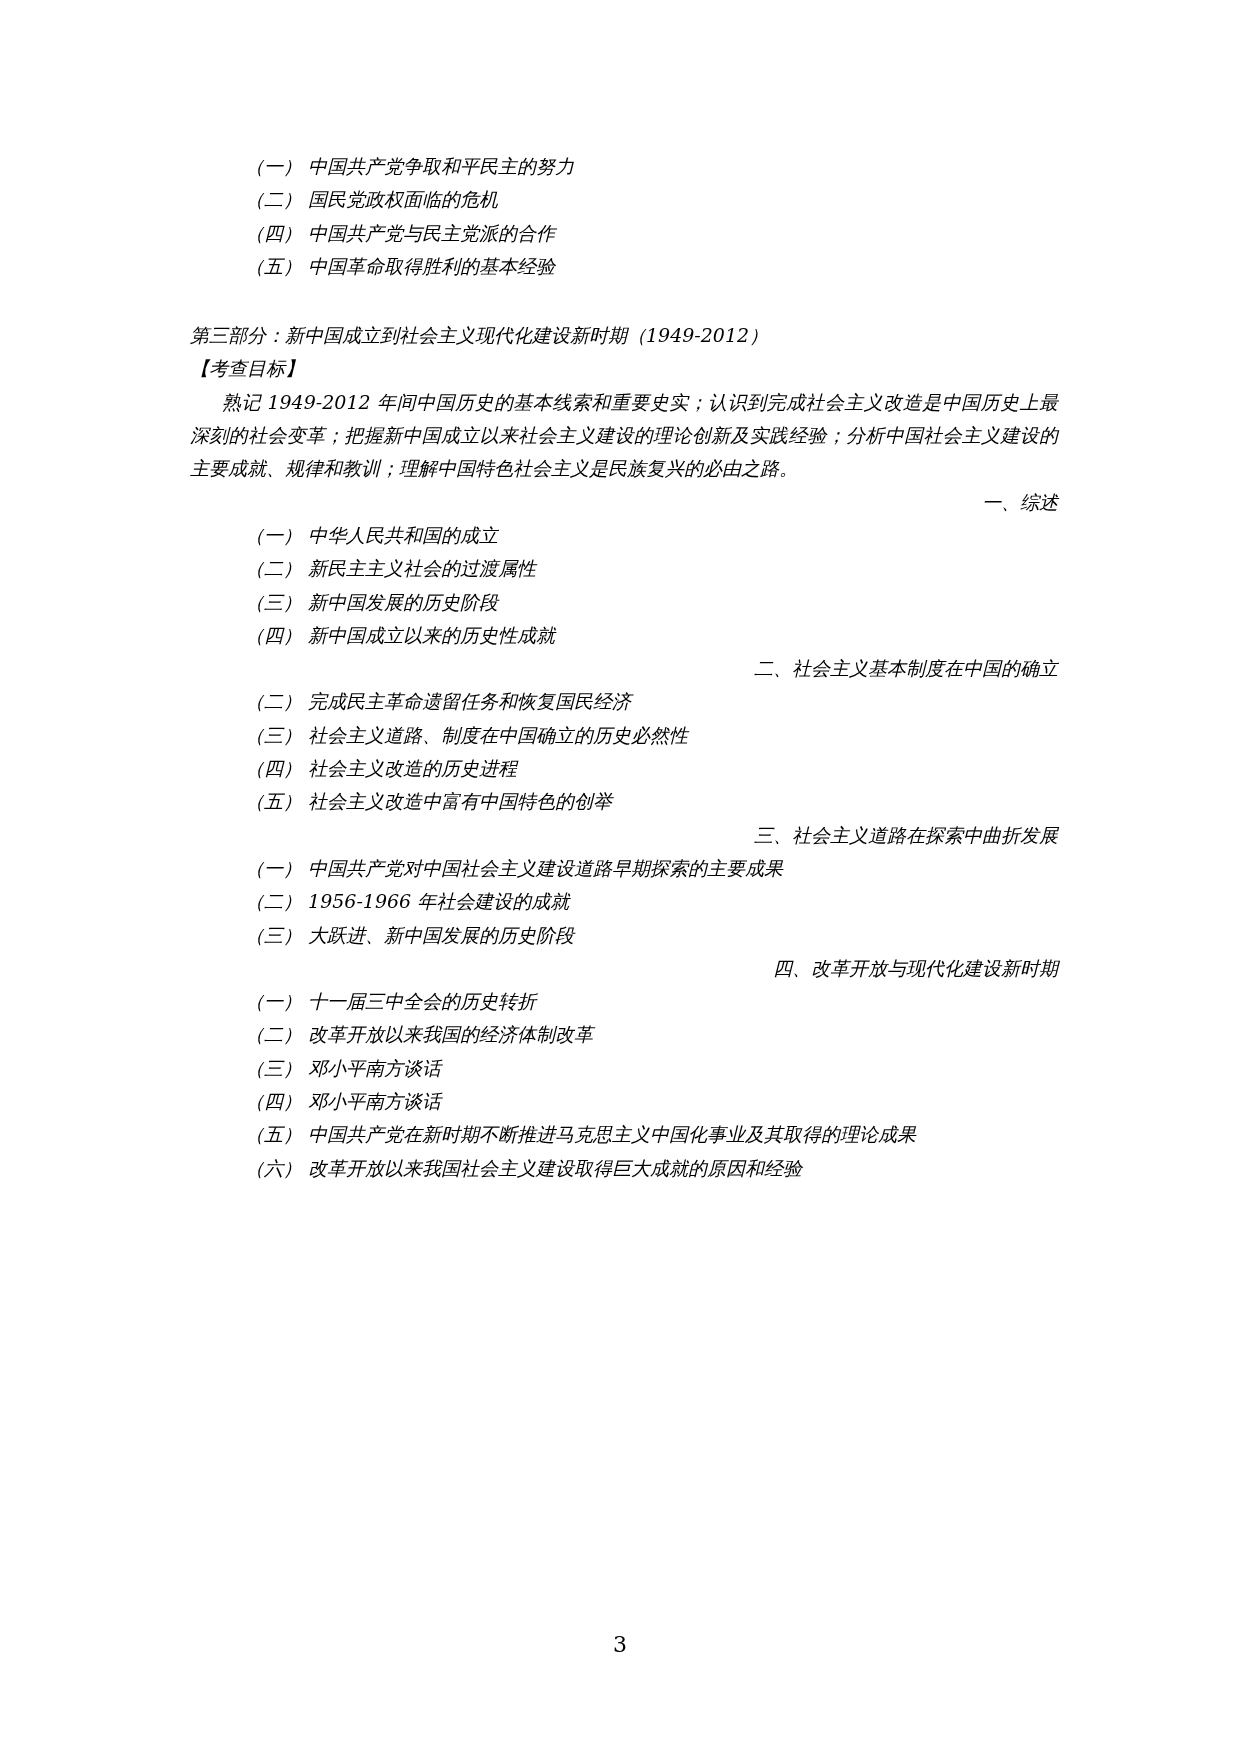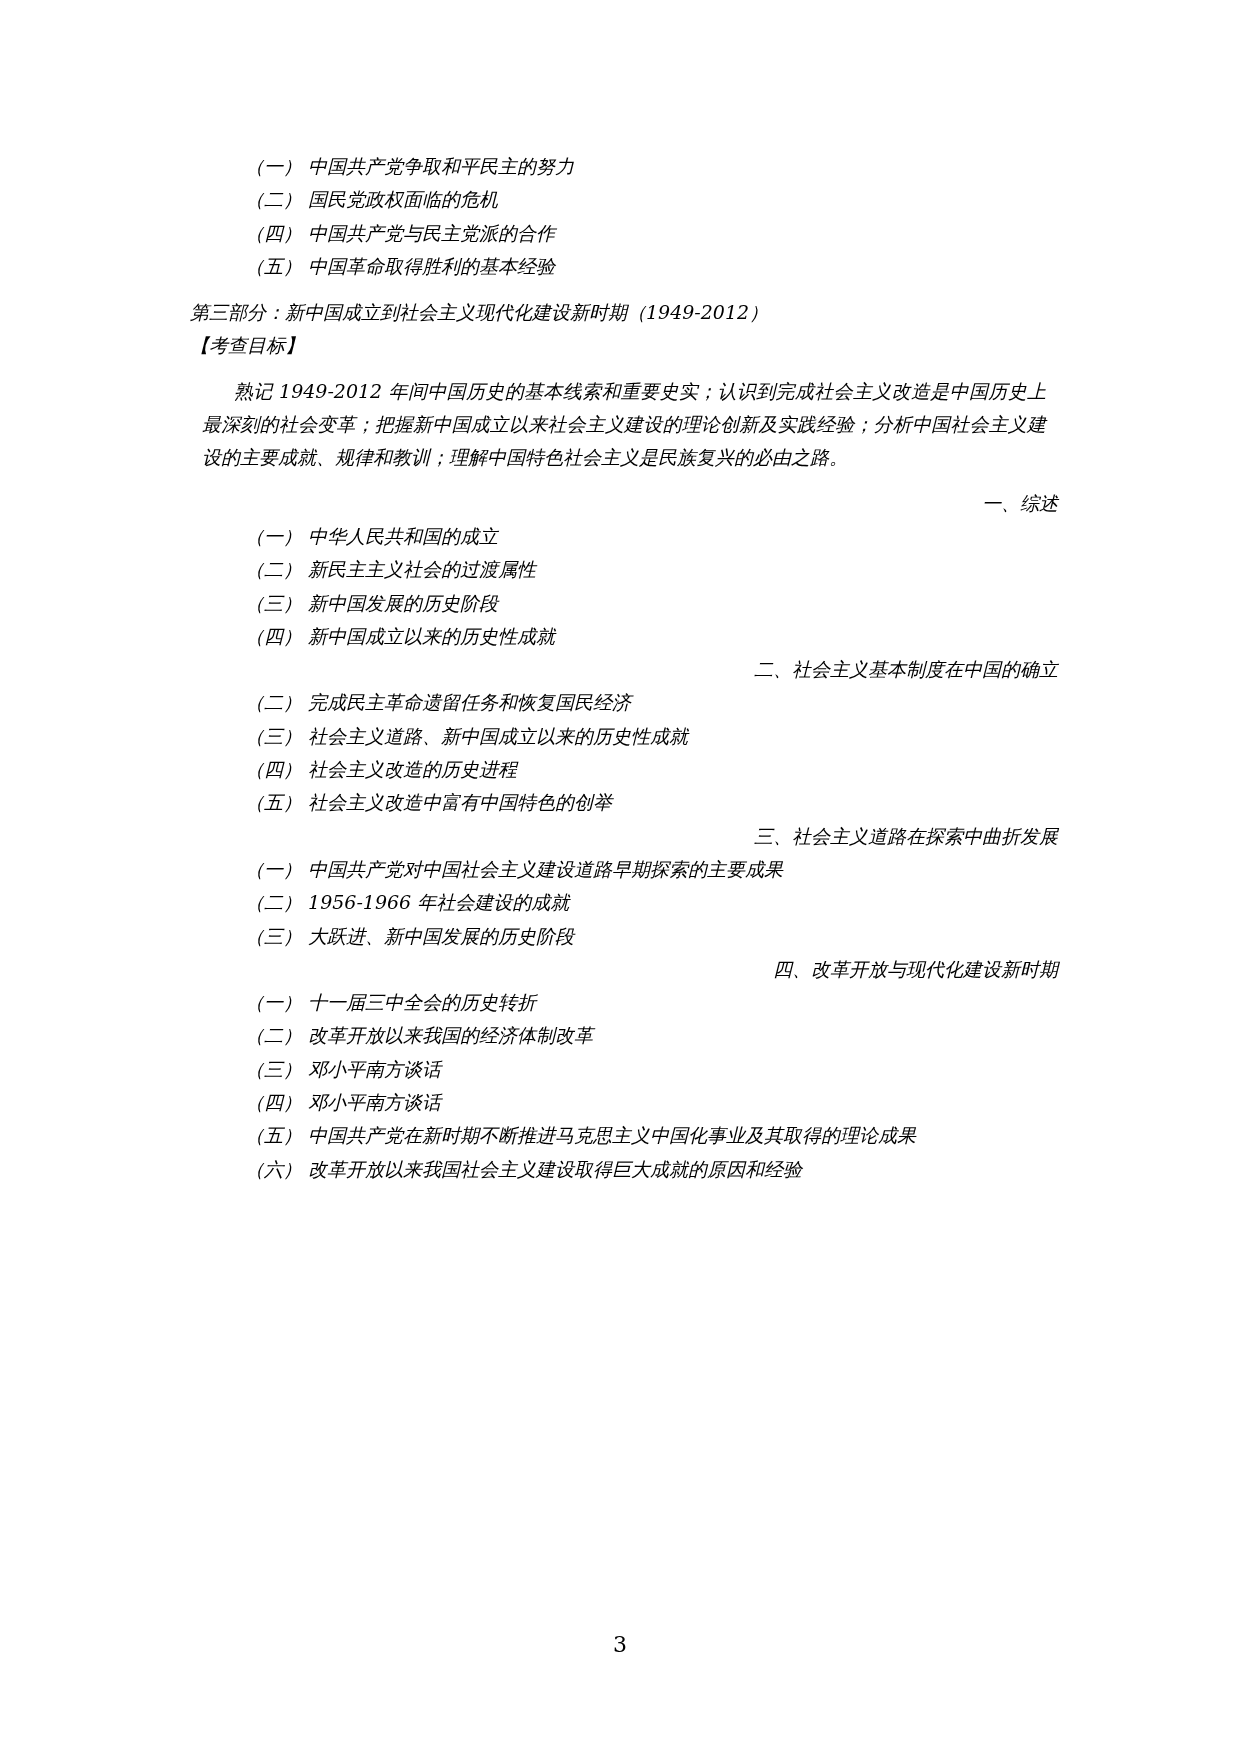--- a/index.html
+++ b/index.html
@@ -26,28 +26,28 @@
   }
   .outline-item {
     padding-left: 55px;
     white-space: nowrap;
   }
   .section-title {
     white-space: nowrap;
     text-align: right;
   }
   .part-heading {
-    margin-top: 13px;
+    margin-top: 36px;
     white-space: nowrap;
   }
   .objective-label {
     white-space: nowrap;
   }
   .objective-text {
-    margin: 12px;
+    margin: 0;
     text-indent: 32px;
     text-align: justify;
   }
   .page-footer {
     position: absolute;
     left: 0;
     top: 1632px;
     width: 1240px;
     text-align: center;
     font-size: 22px;
@@ -73,21 +73,21 @@
   <p class="objective-text">熟记 1949-2012 年间中国历史的基本线索和重要史实；认识到完成社会主义改造是中国历史上最深刻的社会变革；把握新中国成立以来社会主义建设的理论创新及实践经验；分析中国社会主义建设的主要成就、规律和教训；理解中国特色社会主义是民族复兴的必由之路。</p>
 
   <div>
       <div class="section-title">一、综述</div>
       <div class="outline-item">（一） 中华人民共和国的成立</div>
       <div class="outline-item">（二） 新民主主义社会的过渡属性</div>
       <div class="outline-item">（三） 新中国发展的历史阶段</div>
       <div class="outline-item">（四） 新中国成立以来的历史性成就</div>
       <div class="section-title">二、社会主义基本制度在中国的确立</div>
       <div class="outline-item">（二） 完成民主革命遗留任务和恢复国民经济</div>
-      <div class="outline-item">（三） 社会主义道路、新中国成立以来的历史性成就</div>
+      <div class="outline-item">（三） 社会主义道路、制度在中国确立的历史必然性</div>
       <div class="outline-item">（四） 社会主义改造的历史进程</div>
       <div class="outline-item">（五） 社会主义改造中富有中国特色的创举</div>
       <div class="section-title">三、社会主义道路在探索中曲折发展</div>
       <div class="outline-item">（一） 中国共产党对中国社会主义建设道路早期探索的主要成果</div>
       <div class="outline-item">（二） 1956-1966 年社会建设的成就</div>
       <div class="outline-item">（三） 大跃进、新中国发展的历史阶段</div>
       <div class="section-title">四、改革开放与现代化建设新时期</div>
       <div class="outline-item">（一） 十一届三中全会的历史转折</div>
       <div class="outline-item">（二） 改革开放以来我国的经济体制改革</div>
       <div class="outline-item">（三） 邓小平南方谈话</div>

